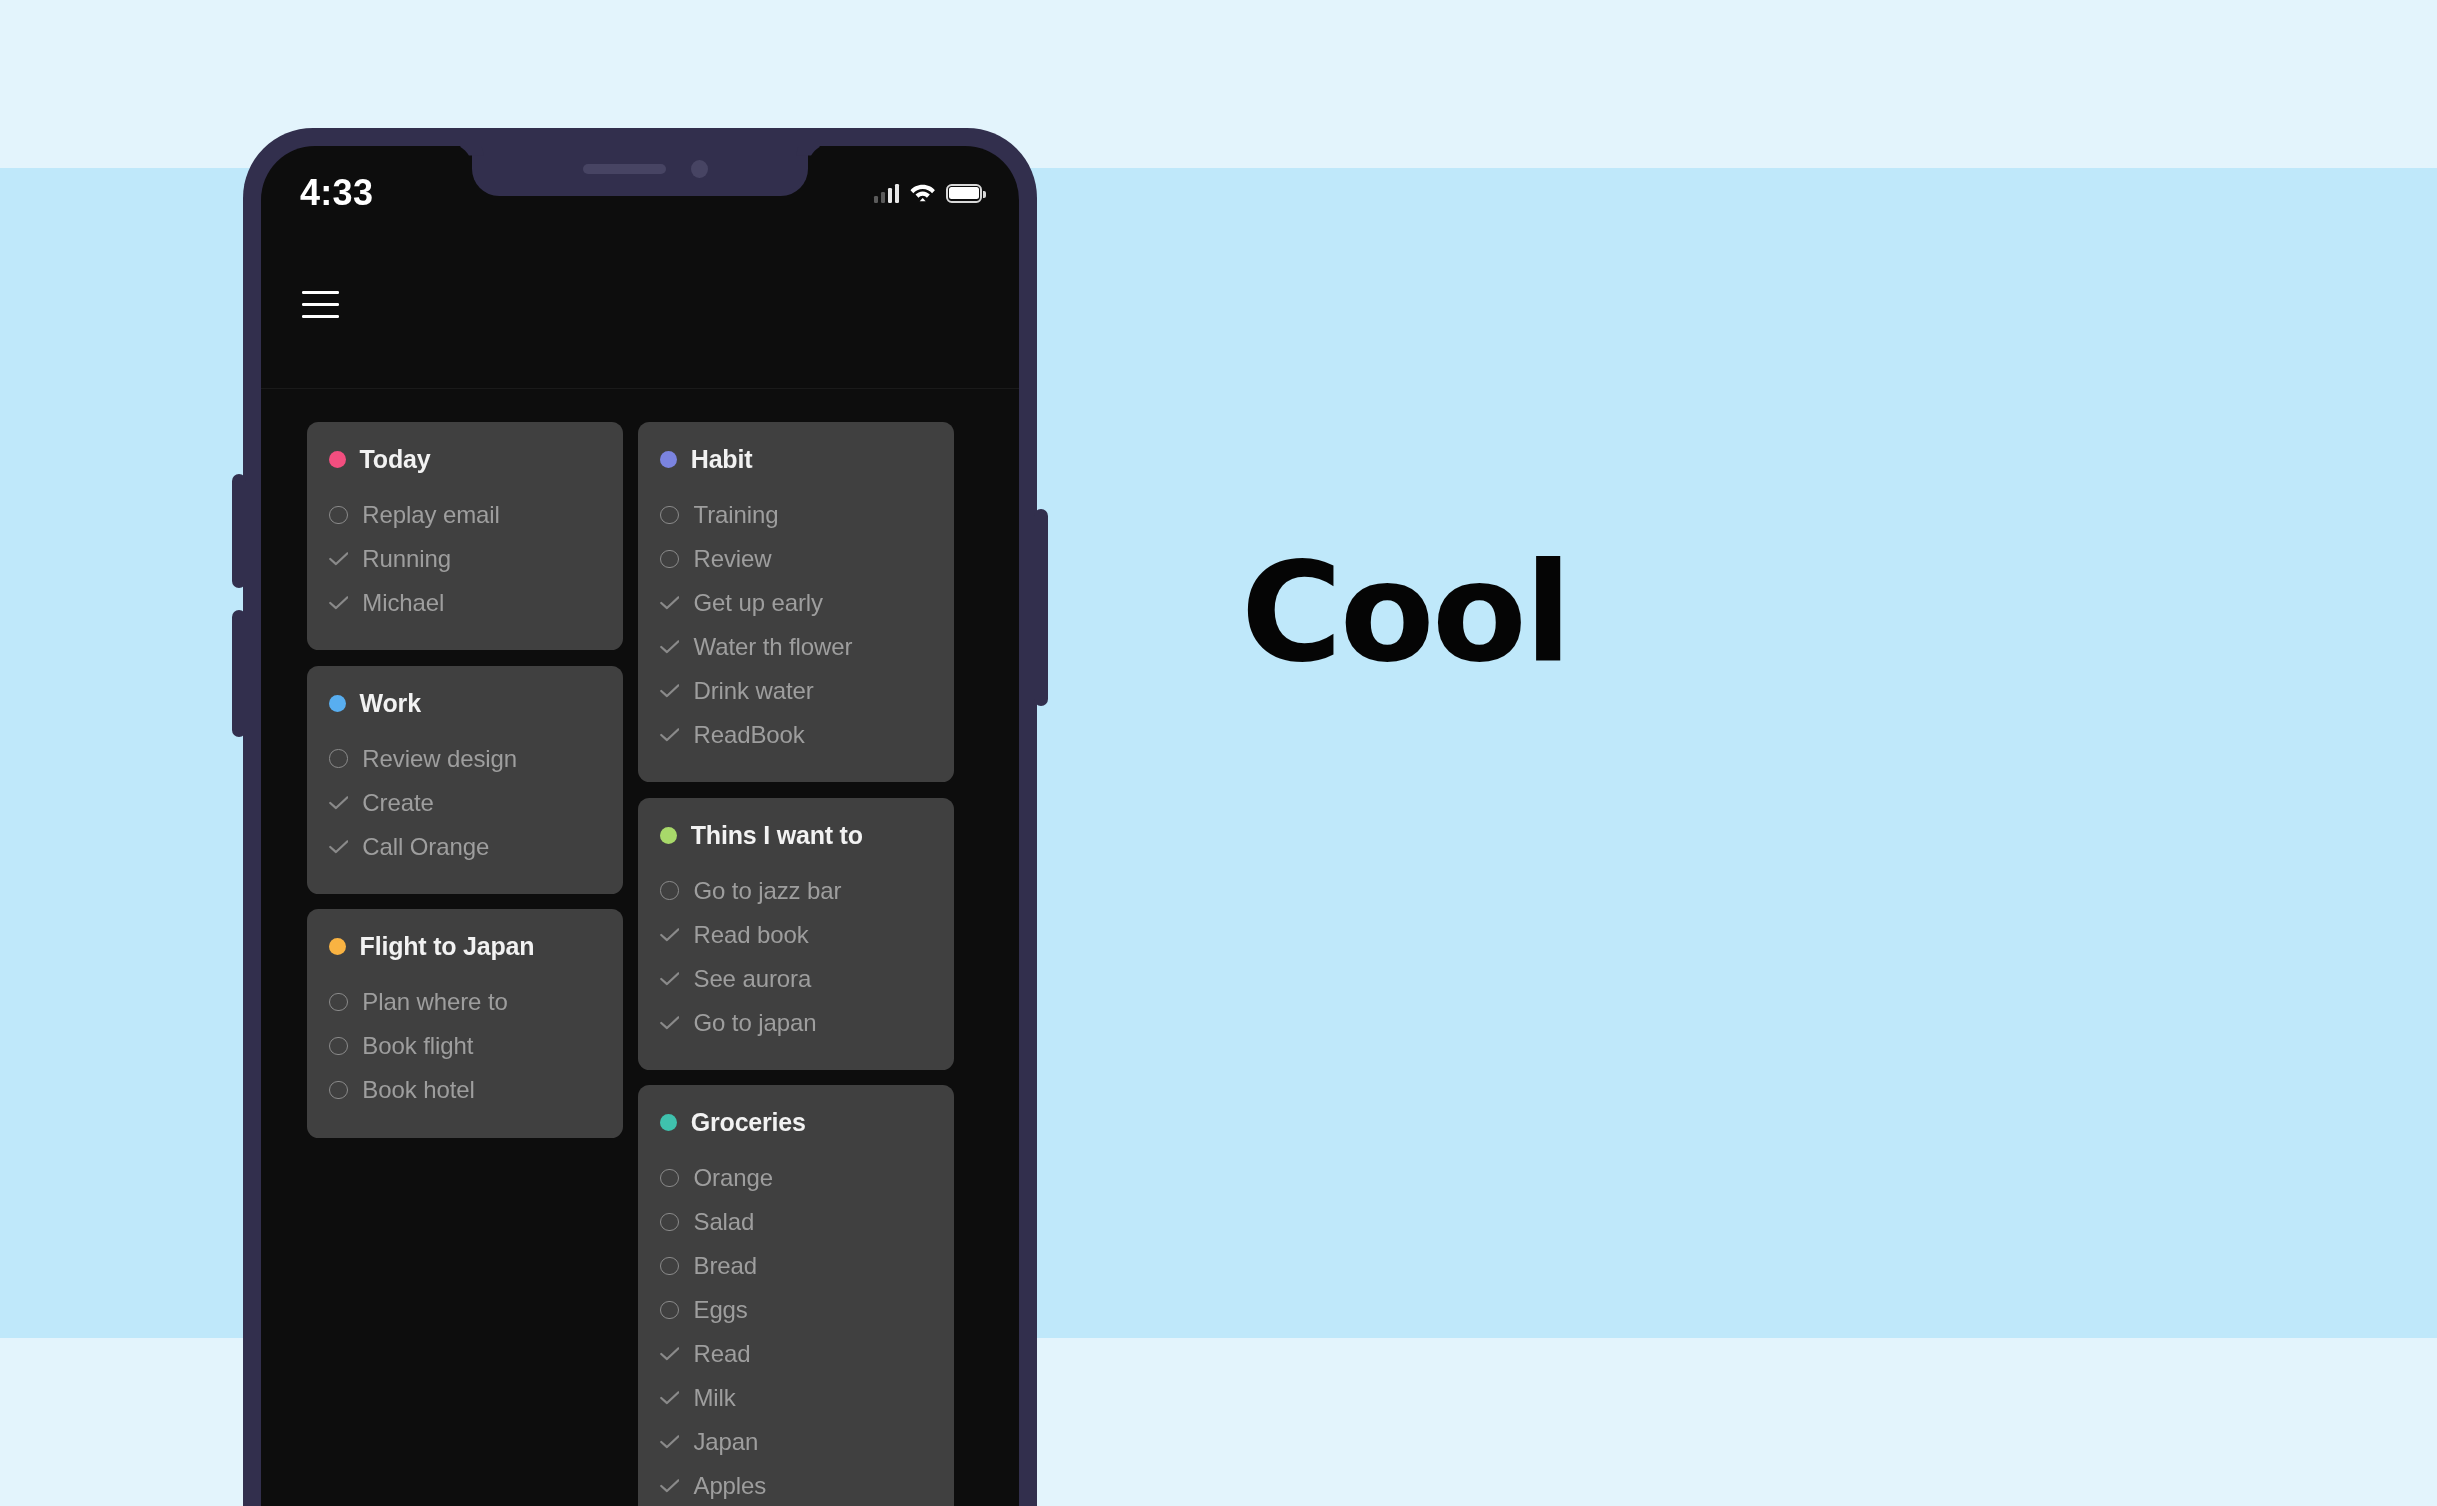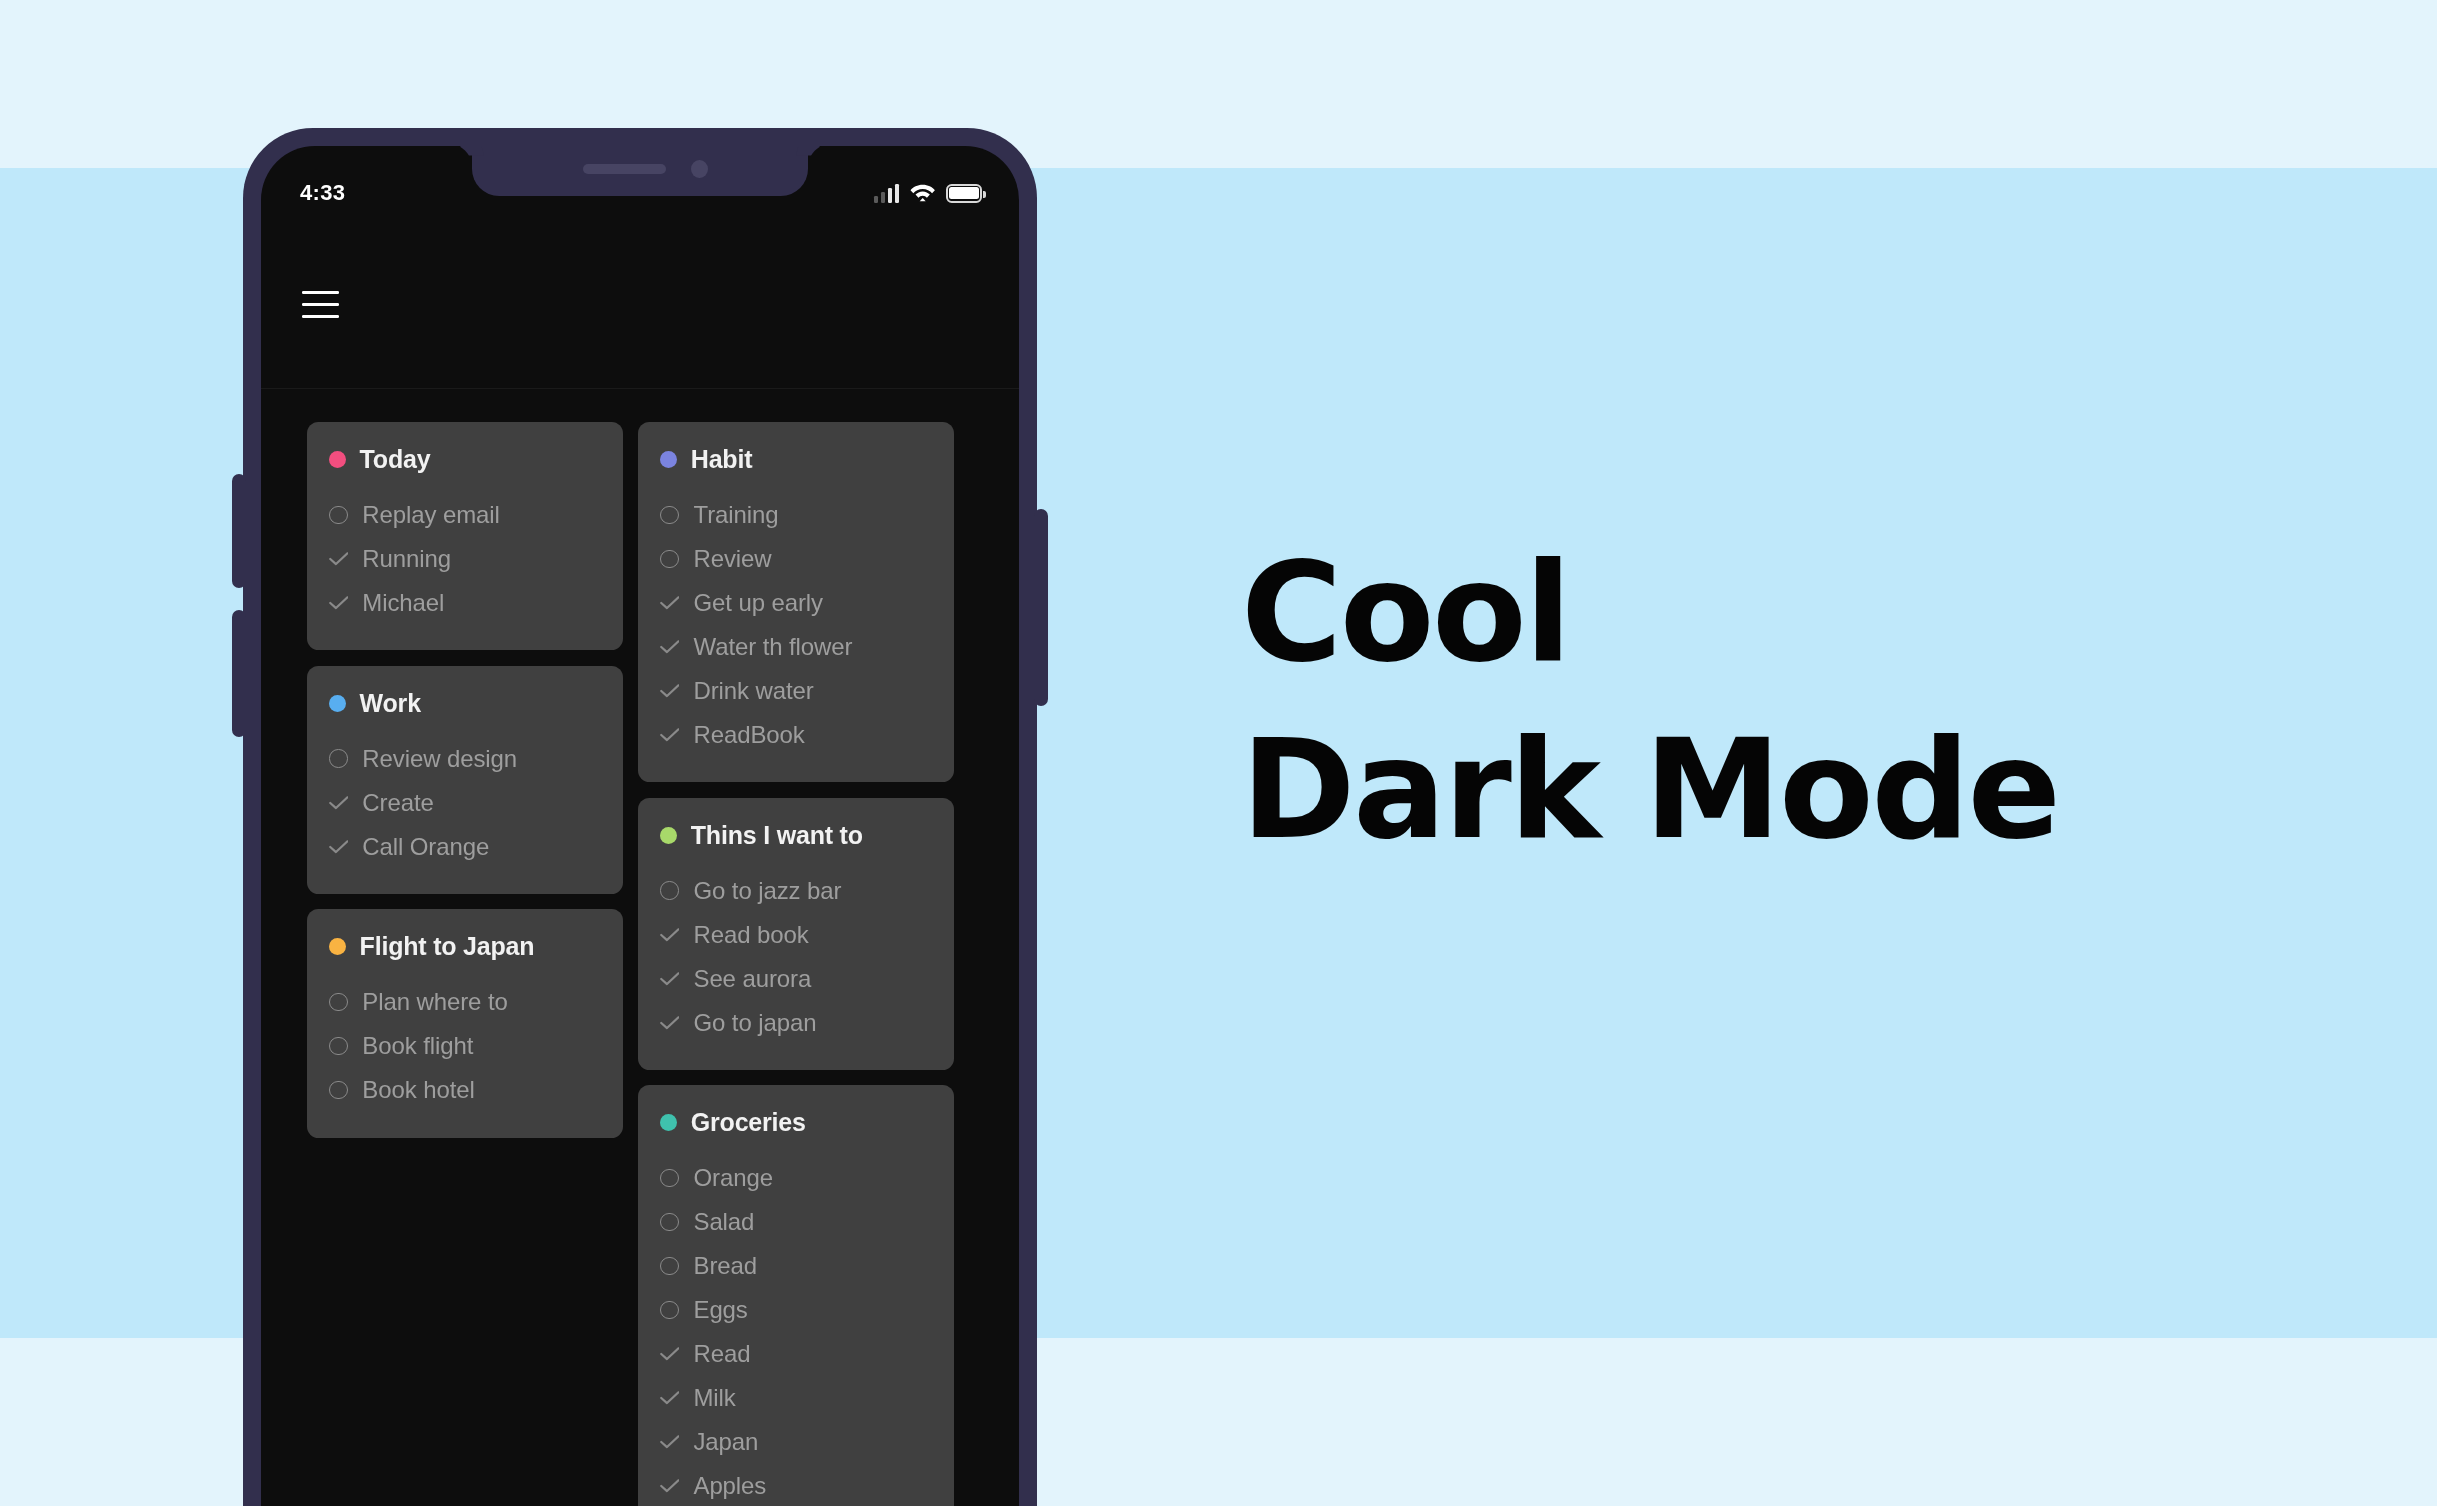--- a/index.html
+++ b/index.html
@@ -120,21 +120,21 @@
     width: 758px;
     height: 75px;
     display: flex;
     align-items: center;
     justify-content: space-between;
     padding: 18px 37px 0 39px;
     z-index: 8;
   }
   #status-time {
     color: #ffffff;
-    font-size: 22px;
+    font-size: 36px;
     font-weight: bold;
     letter-spacing: 0.3px;
   }
   #status-icons {
     display: flex;
     align-items: flex-end;
     gap: 10.8px;
   }
   .signal-bars {
     display: flex;
@@ -575,17 +575,16 @@
               </div>
             </div>
           </div>
         </div>
 
     </div>
   </div>
 
   <div id="headline">
     <div>Cool</div>
-    <div>Dark Mode</div>
   </div>
 
 </div>
 
 
 </body></html>

